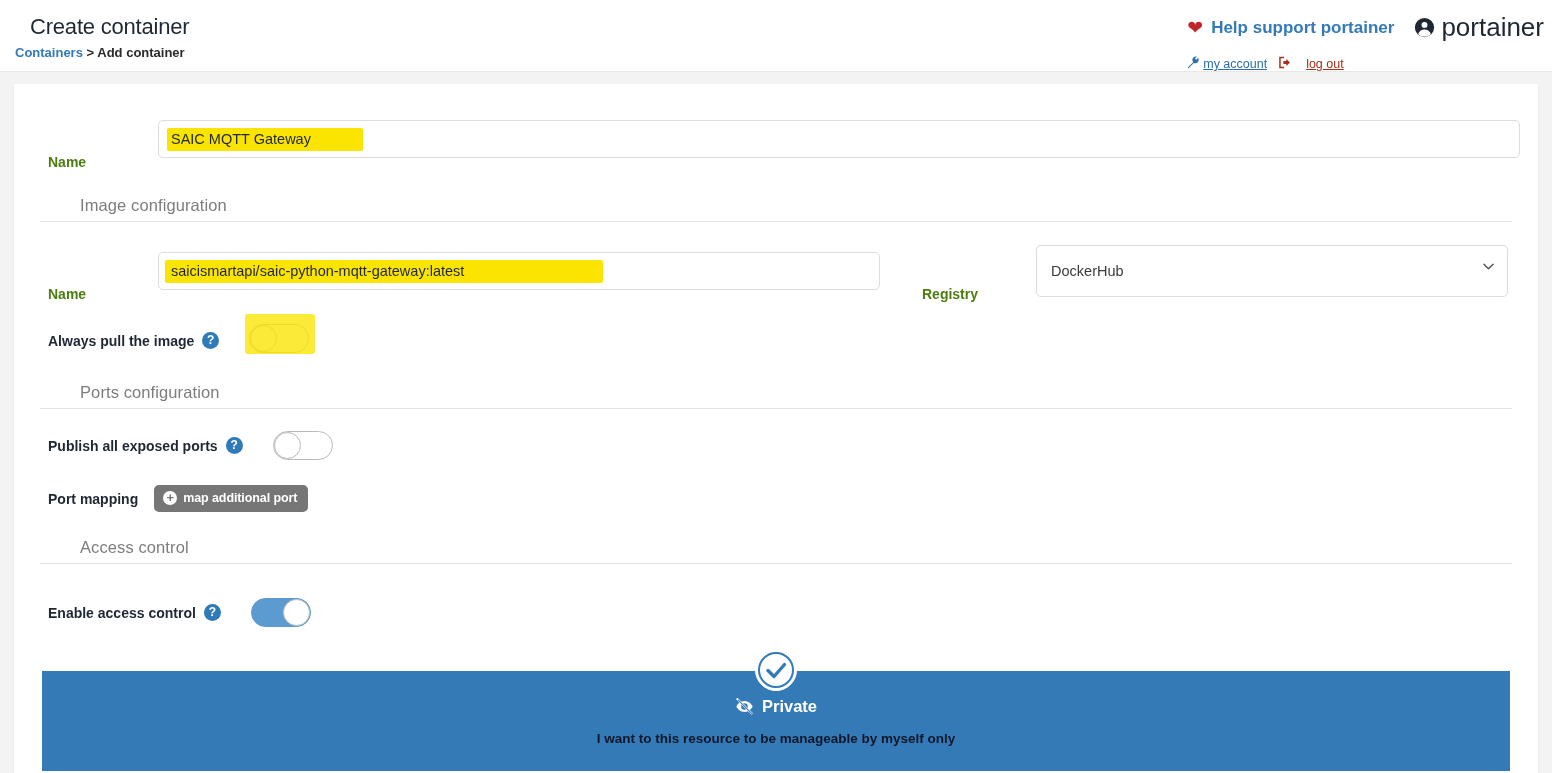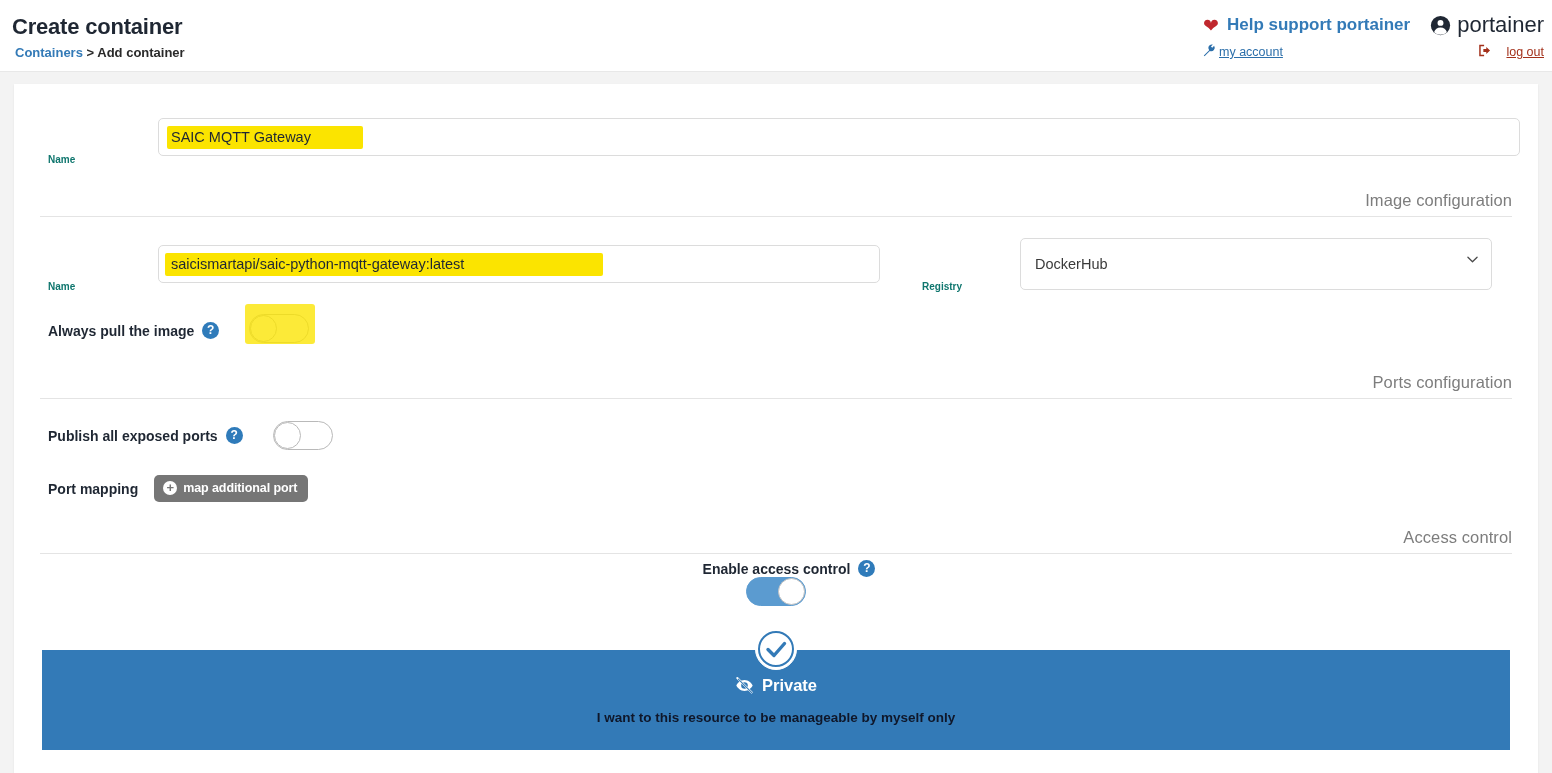--- a/index.html
+++ b/index.html
@@ -14,23 +14,23 @@
 
   
   .page-header {
     position: relative;
     height: 72px;
     background: #ffffff;
     border-bottom: 1px solid #e8e8e8;
   }
   .page-title {
     position: absolute;
-    left: 12px; top: 14px;
+    left: 30px; top: 14px;
     font-size: 22px;
-    font-weight: bold;
+    font-weight: normal;
     color: #1f2733;
     letter-spacing: -0.2px;
   }
   .breadcrumb {
     position: absolute;
     left: 15px; top: 45px;
     font-size: 13px;
     color: #2a2a2a;
     font-weight: 600;
   }
@@ -69,28 +69,28 @@
     align-items: center;
     gap: 6px;
     margin-left: 12px;
   }
   .user-icon {
     width: 21px; height: 21px;
     display: inline-block;
     vertical-align: middle;
   }
   .user-name {
-    font-size: 22px;
+    font-size: 26px;
     color: #1f2733;
   }
   .account-row {
-    margin-top: 6px;
-    display: flex;
-    align-items: center;
-    justify-content: space-between;
+    margin-top: 13px;
+    display: flex;
+    align-items: center;
+    justify-content: flex-start;
     gap: 4px;
     white-space: nowrap;
   }
   .account-link {
     color: #2c6faa;
     font-size: 12.5px;
     text-decoration: underline;
     display: inline-flex;
     align-items: center;
     gap: 3px;
@@ -124,23 +124,23 @@
 
   
   .form-row {
     display: flex;
     align-items: center;
     position: relative;
   }
   .form-label {
     width: 136px;
     padding-left: 26px;
-    font-size: 10px;
-    font-weight: bold;
-    color: #0f766e;
+    font-size: 14px;
+    font-weight: bold;
+    color: #4d7c0f;
     flex: none;
     margin-top: 46px;
   }
 
   
   .marker {
     position: absolute;
     background: #fbe400;
     z-index: 0;
     pointer-events: none;
@@ -161,21 +161,20 @@
     align-items: center;
     padding: 2px 12px;
     position: relative;
     overflow: visible;
   }
 
   
   .section {
     margin: 26px 0 0 0;
     padding: 0 18px 0 18px;
-    text-align: right;
   }
   .section-title {
     font-size: 16.5px;
     color: #7d7d7d;
     padding: 0 0 6px 40px;
     border-bottom: 1px solid #e4e4e4;
     letter-spacing: 0.1px;
   }
 
   
@@ -454,21 +453,21 @@
       <button class="btn-gray" style="margin-left:16px;">
         <span class="plus-circle">+</span>
         <span>map additional port</span>
       </button>
     </div>
 
     <div class="section">
       <div class="section-title">Access control</div>
     </div>
 
-    <div class="form-row" style="margin-top:6px;flex-direction:column;">
+    <div class="form-row" style="margin-top:34px;">
       <div class="toggle-label-row" style="padding-left:26px;">
         <span class="toggle-text">Enable access control</span>
         <span class="help-icon">?</span>
       </div>
       <div class="toggle-spacer"></div>
       <span class="toggle on">
         <span class="knob"></span>
       </span>
     </div>
 

